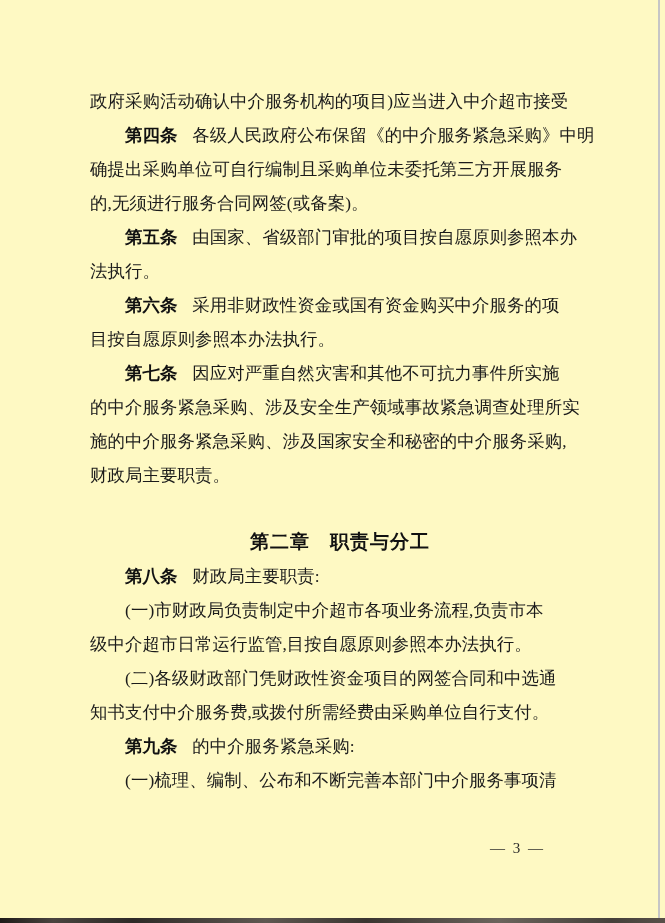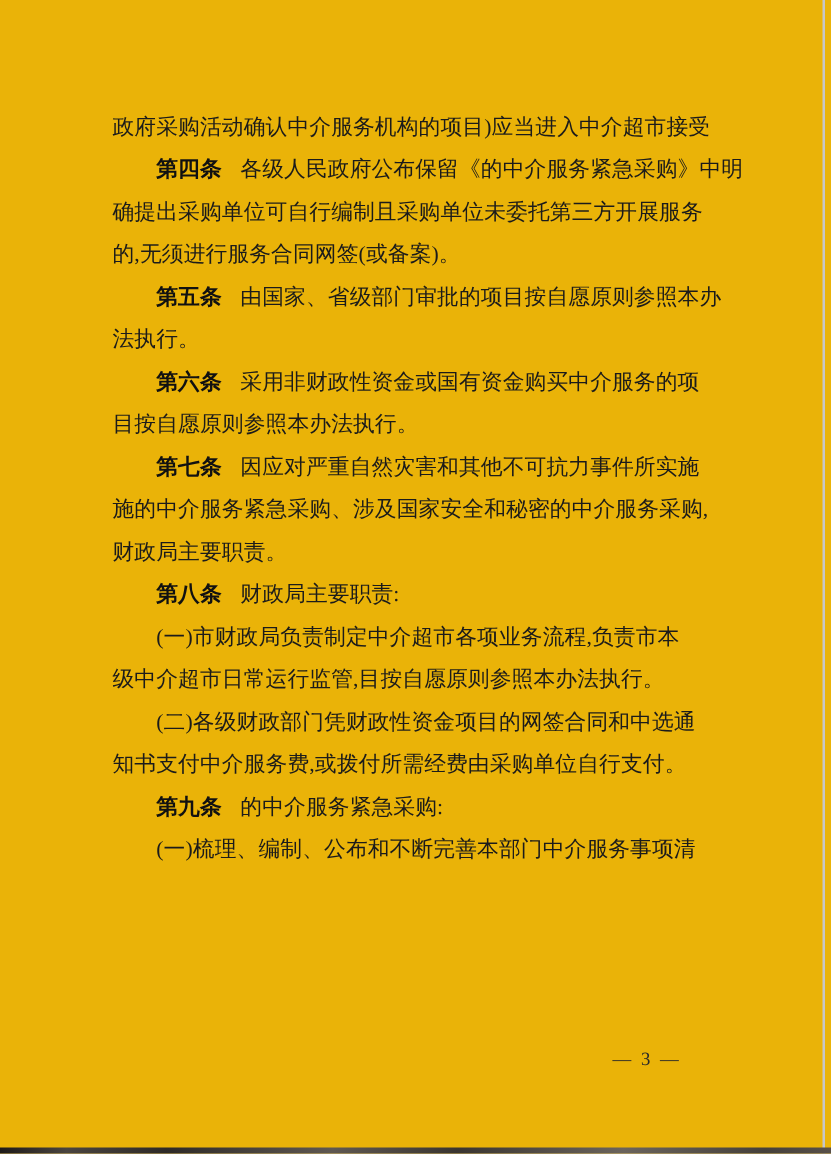--- a/index.html
+++ b/index.html
@@ -11,21 +11,21 @@
     width: 665px;
     height: 923px;
     position: relative;
     overflow: hidden;
     font-family: "Liberation Serif", "DejaVu Serif", serif;
     color: #1b1b1b;
   }
   .page {
     position: absolute;
     inset: 0;
-    background: #eab308;
+    background: #fef9c3;
   }
   .content {
     position: absolute;
     left: 90px;
     top: 84px;
     width: 500px;
     font-size: 17.4px;
     line-height: 34px;
     letter-spacing: 0.1px;
   }
@@ -95,23 +95,25 @@
       <div class="block para">
         <div class="line indent"><span class="lead">第五条</span><span>由国家、省级部门审批的项目按自愿原则参照本办</span></div>
         <div class="line">法执行。</div>
       </div>
       <div class="block para">
         <div class="line indent"><span class="lead">第六条</span><span>采用非财政性资金或国有资金购买中介服务的项</span></div>
         <div class="line">目按自愿原则参照本办法执行。</div>
       </div>
       <div class="block para">
         <div class="line indent"><span class="lead">第七条</span><span>因应对严重自然灾害和其他不可抗力事件所实施</span></div>
+        <div class="line">的中介服务紧急采购、涉及安全生产领域事故紧急调查处理所实</div>
         <div class="line">施的中介服务紧急采购、涉及国家安全和秘密的中介服务采购,</div>
         <div class="line">财政局主要职责。</div>
       </div>
+      <div class="block chapter">第二章　职责与分工</div>
       <div class="block para">
         <div class="line indent"><span class="lead">第八条</span><span>财政局主要职责:</span></div>
       </div>
       <div class="block para">
         <div class="line indent">(一)市财政局负责制定中介超市各项业务流程,负责市本</div>
         <div class="line">级中介超市日常运行监管,目按自愿原则参照本办法执行。</div>
       </div>
       <div class="block para">
         <div class="line indent">(二)各级财政部门凭财政性资金项目的网签合同和中选通</div>
         <div class="line">知书支付中介服务费,或拨付所需经费由采购单位自行支付。</div>

